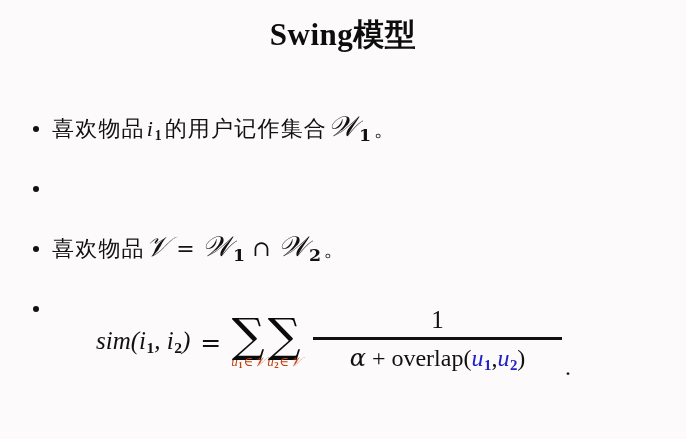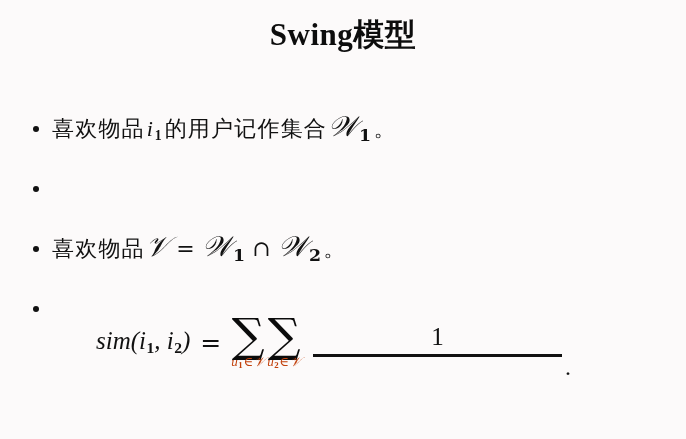--- a/index.html
+++ b/index.html
@@ -255,19 +255,20 @@
       </span>
       <span class="sum-block">
         <span class="sum-glyph">∑</span>
         <span class="sum-sub"><span>u</span><sub class="sb">2</sub><span class="inop">∈</span><span class="scr">𝒱</span></span>
       </span>
     </span>
 
     <span class="fraction">
       <span class="frac-num">1</span>
       <span class="frac-bar"></span>
+      <span class="frac-den"><span class="alpha">α</span><span class="plus">+</span><span class="fnname">overlap(</span><span class="blue"><span>u</span><sub class="sb">1</sub></span><span>,</span><span class="blue"><span>u</span><sub class="sb">2</sub></span><span>)</span></span>
     </span>
 
     <span class="trailing-dot">.</span>
 
   </div>
 
 </div>
 
 </body></html>

